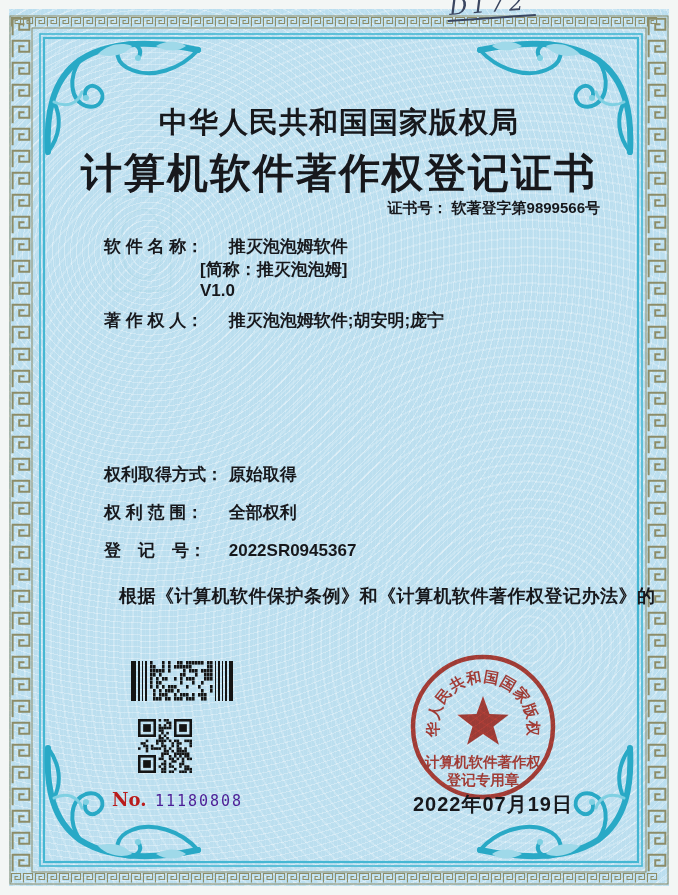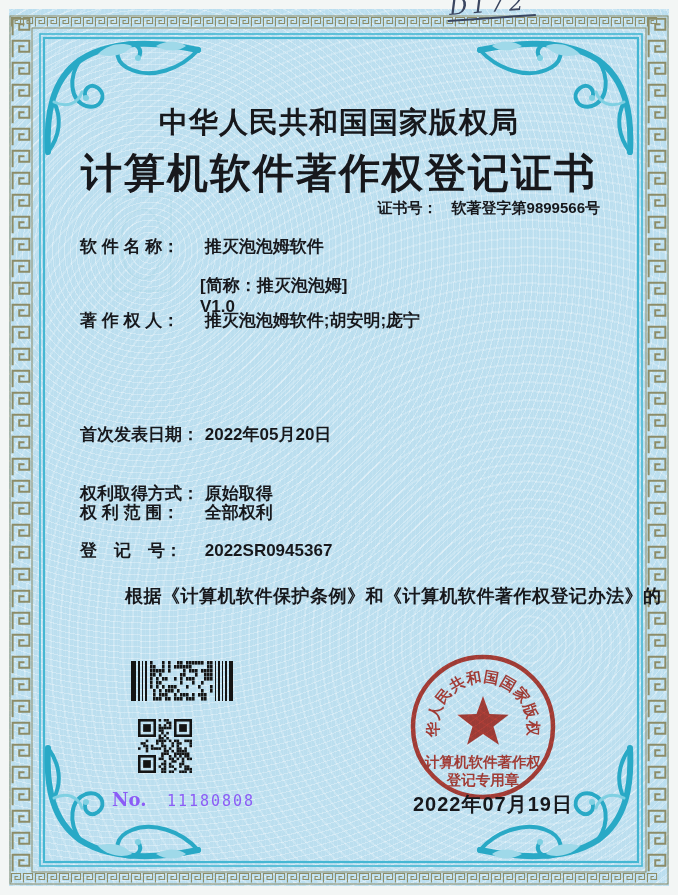--- a/index.html
+++ b/index.html
@@ -11,37 +11,37 @@
   .texture{position:absolute;inset:0;z-index:0;background-color:#cfe8f4;
     background-image:
       repeating-radial-gradient(circle at 22% 28%, rgba(255,255,255,.20) 0 1px, rgba(140,200,228,.14) 1px 6px),
       repeating-radial-gradient(circle at 78% 72%, rgba(255,255,255,.16) 0 2px, rgba(140,200,228,.10) 2px 9px),
       repeating-linear-gradient(91deg, rgba(255,255,255,.05) 0 1px, rgba(120,185,215,.06) 1px 4px);}
   .frame{position:absolute;inset:0;z-index:2;pointer-events:none;}
   .txt{position:absolute;z-index:3;white-space:nowrap;}
   .title{left:0;right:0;text-align:center;top:103px;font-size:29px;font-weight:900;letter-spacing:1px;}
   .subtitle{left:0;right:0;text-align:center;top:146px;font-size:41px;font-weight:900;letter-spacing:2px;}
   .certno{top:199px;right:78px;font-size:15px;font-weight:700;}
-  .certno .v{margin-left:10px;}
+  .certno .v{}
   .row{left:80px;font-size:17px;font-weight:700;}
-  .row .lbl{display:inline-block;width:120px;}
-  .sub{left:200px;font-size:17px;font-weight:700;margin-top:16px;}
+  .row .lbl{display:inline-block;width:120px;margin-left:24px;}
+  .sub{left:200px;font-size:17px;font-weight:700;}
   .stmt{font-size:18px;font-weight:600;letter-spacing:.5px;}
   .hand{top:-9px;left:447px;z-index:6;font-family:"DejaVu Serif",serif;font-style:italic;
         font-size:23px;color:#3a4660;transform:rotate(-4deg);border-bottom:2px solid #3a4660;
         padding:0 8px 0 2px;letter-spacing:4px;}
   .watermark{position:absolute;left:112px;top:196px;width:56px;height:92px;z-index:1;
         border:2px solid rgba(150,205,220,.5);border-radius:4px;opacity:.35;}
   .watermark::after{content:"";position:absolute;inset:10px 6px;border:2px solid rgba(150,205,220,.6);border-radius:50%;}
   .barcode{position:absolute;left:131px;top:661px;z-index:3;}
   .qrcode{position:absolute;left:138px;top:719px;z-index:3;}
   .serialrow{top:789px;left:112px;}
-  .serialrow .no-label{font-family:"DejaVu Serif",serif;font-weight:700;font-size:18px;color:#8b5cf6;}
+  .serialrow .no-label{font-family:"DejaVu Serif",serif;font-weight:700;font-size:18px;color:#b91c1c;}
   .serialrow .serial{font-family:"DejaVu Sans Mono",monospace;font-size:15px;letter-spacing:2px;
-        color:#8b5cf6;margin-left:16px;}
+        color:#4c1d95;margin-left:4px;}
   .seal{position:absolute;left:403px;top:647px;z-index:4;mix-blend-mode:multiply;opacity:.92;}
   .issue-date{top:791px;left:413px;font-size:20px;font-weight:800;letter-spacing:1px;z-index:5;}
 </style>
 </head>
 <body>
 
 <div class="page">
   <div class="texture"></div>
   <div class="watermark"></div>
 
@@ -273,38 +273,34 @@
     <span class="val">推灭泡泡姆软件</span>
   </div>
   <div class="txt sub" style="top:258px">[简称：推灭泡泡姆]</div>
   <div class="txt sub" style="top:281px">V1.0</div>
 
   <div class="txt row" style="top:309px">
     <span class="lbl">著 作 权 人：</span>
     <span class="val">推灭泡泡姆软件;胡安明;庞宁</span>
   </div>
 
-  <div class="txt row" style="top:423px">
-    <span class="lbl">首次发表日期：</span>
-    <span class="val">2022年05月20日</span>
-  </div>
-  <div class="txt row" style="top:482px">
+  <div class="txt row" style="top:463px">
     <span class="lbl">权利取得方式：</span>
     <span class="val">原始取得</span>
   </div>
   <div class="txt row" style="top:501px">
     <span class="lbl">权 利 范 围：</span>
     <span class="val">全部权利</span>
   </div>
   <div class="txt row" style="top:539px">
     <span class="lbl">登　记　号：</span>
     <span class="val">2022SR0945367</span>
   </div>
 
-  <div class="txt stmt" style="top:584px;left:125px">根据《计算机软件保护条例》和《计算机软件著作权登记办法》的</div>
+  <div class="txt stmt" style="top:584px;left:119px">根据《计算机软件保护条例》和《计算机软件著作权登记办法》的</div>
 
   <svg class="barcode" id="barcode" width="102" height="40" viewBox="0 0 102 40">
       <rect x="0" y="0" width="5" height="40" fill="#141414"></rect>
       <rect x="7" y="0" width="2" height="40" fill="#141414"></rect>
       <rect x="11" y="0" width="1" height="40" fill="#141414"></rect>
       <rect x="14" y="0" width="2" height="40" fill="#141414"></rect>
       <rect x="84" y="0" width="1" height="40" fill="#141414"></rect>
       <rect x="87" y="0" width="2" height="40" fill="#141414"></rect>
       <rect x="91" y="0" width="1" height="40" fill="#141414"></rect>
       <rect x="94" y="0" width="2" height="40" fill="#141414"></rect>

